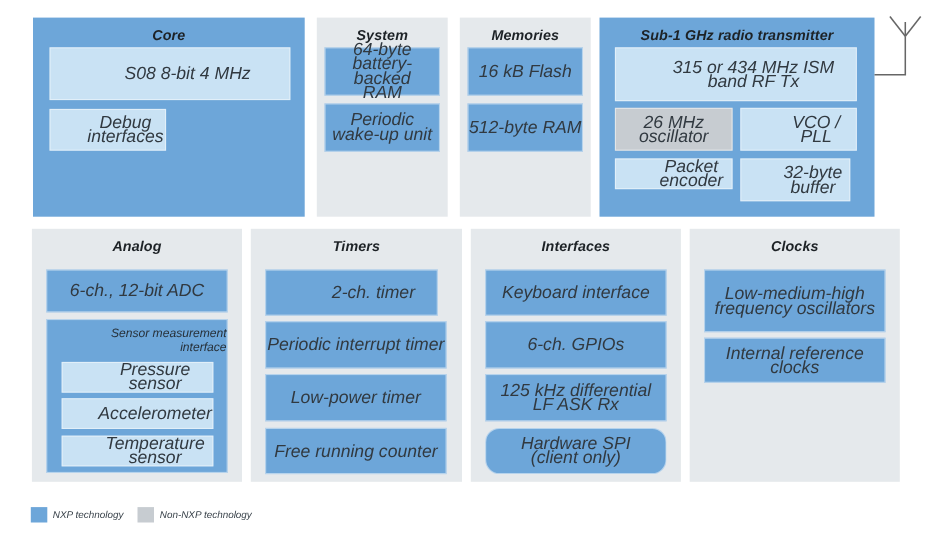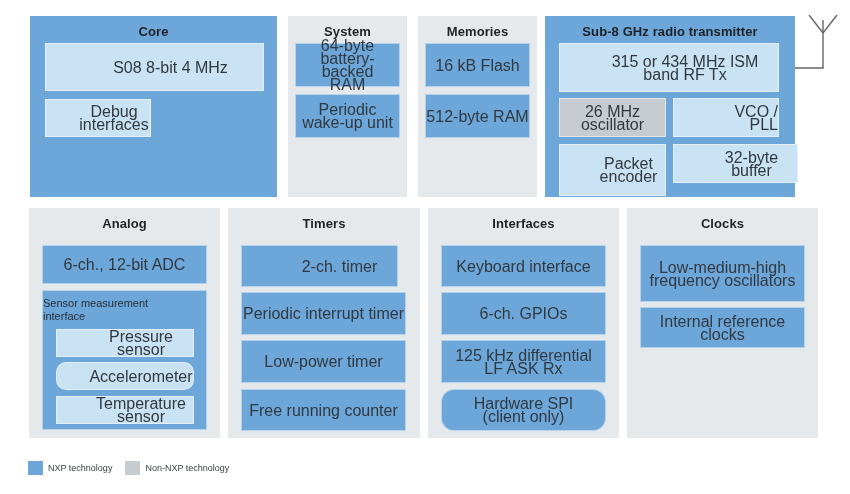--- a/index.html
+++ b/index.html
@@ -1,38 +1,38 @@
 <!DOCTYPE html>
 <html><head>
 <meta charset="utf-8">
 <style>
   html,body{margin:0;padding:0;background:#ffffff;}
   .stage{
     position:relative;width:850px;height:494px;background:#ffffff;
-    font-family:"Liberation Sans",sans-serif;overflow:hidden;
+    font-family:"Liberation Sans",sans-serif;overflow:hidden;font-style:italic;
   }
   .block{position:absolute;box-sizing:border-box;}
   .block.blue{background:#6da6d9;}
   .block.gray{background:#e5e9ec;}
   .block-title{
     position:absolute;left:0;right:0;top:8px;text-align:center;
     font-size:13px;font-weight:bold;color:#1d2226;letter-spacing:.1px;
   }
   .box{
     position:absolute;box-sizing:border-box;display:flex;align-items:center;justify-content:center;
     text-align:center;font-size:16px;line-height:13px;color:#313940;white-space:pre-line;
   }
   .box.light{background:#c9e2f4;border:1px solid rgba(255,255,255,.45);padding-left:32px;}
   .box.mblue{background:#6da6d9;border:1px solid rgba(255,255,255,.5);}
   .box.ngray{background:#c7ccd1;border:1px solid rgba(255,255,255,.5);}
   .container-box{
     position:absolute;box-sizing:border-box;background:#6da6d9;border:1px solid rgba(255,255,255,.5);
   }
   .container-label{
-    position:absolute;left:0;right:0;top:6px;text-align:left;
+    position:absolute;left:0;right:0;top:6px;text-align:right;
     font-size:11px;line-height:13px;color:#27313a;white-space:pre-line;
   }
   .antenna{position:absolute;left:790px;top:8px;}
   .legend{
     position:absolute;left:28px;top:461px;display:flex;align-items:center;
   }
   .legend .swatch{width:15px;height:14px;display:inline-block;flex:none;}
   .legend .swatch.blue{background:#6da6d9;}
   .legend .swatch.gray{background:#c7ccd1;}
   .legend .legend-label{
@@ -60,44 +60,44 @@
 wake-up unit</div>
   </div>
 
   <div class="block gray" style="left:418px;top:16px;width:119px;height:181px;">
     <div class="block-title">Memories</div>
     <div class="box mblue" style="left:7px;top:27px;width:105px;height:44px;">16 kB Flash</div>
     <div class="box mblue" style="left:7px;top:78px;width:105px;height:44px;">512-byte RAM</div>
   </div>
 
   <div class="block blue" style="left:545px;top:16px;width:250px;height:181px;">
-    <div class="block-title">Sub-8 GHz radio transmitter</div>
+    <div class="block-title">Sub-1 GHz radio transmitter</div>
     <div class="box light" style="left:14px;top:27px;width:220px;height:49px;">315 or 434 MHz ISM band RF Tx</div>
     <div class="box ngray" style="left:14px;top:82px;width:107px;height:39px;">26 MHz
 oscillator</div>
-    <div class="box light" style="left:128px;top:82px;width:106px;height:39px;text-align:right;">VCO / PLL</div>
-    <div class="box light" style="left:14px;top:128px;width:107px;height:52px;">Packet encoder</div>
-    <div class="box light" style="left:128px;top:128px;width:125px;height:39px;">32-byte buffer</div>
+    <div class="box light" style="left:128px;top:82px;width:106px;height:39px;">VCO / PLL</div>
+    <div class="box light" style="left:14px;top:128px;width:107px;height:28px;">Packet encoder</div>
+    <div class="box light" style="left:128px;top:128px;width:100px;height:39px;">32-byte buffer</div>
   </div>
 
   <svg class="antenna" width="58" height="70" viewBox="0 0 58 70">
     <polyline points="5,60 33,60 33,25" fill="none" stroke="#666666" stroke-width="1.4"></polyline>
     <line x1="33" y1="25" x2="19" y2="7" stroke="#666666" stroke-width="1.4"></line>
     <line x1="33" y1="25" x2="47" y2="7" stroke="#666666" stroke-width="1.4"></line>
     <line x1="33" y1="25" x2="33" y2="12" stroke="#666666" stroke-width="1.4"></line>
   </svg>
 
   <div class="block gray" style="left:29px;top:208px;width:191px;height:230px;">
     <div class="block-title">Analog</div>
     <div class="box mblue" style="left:13px;top:37px;width:165px;height:39px;">6-ch., 12-bit ADC</div>
     <div class="container-box" style="left:13px;top:82px;width:165px;height:140px;">
       <div class="container-label">Sensor measurement
 interface</div>
       <div class="box light" style="left:13px;top:38px;width:138px;height:28px;">Pressure sensor</div>
-      <div class="box light" style="left:13px;top:71px;width:138px;height:28px;border-radius:10px;">Accelerometer</div>
+      <div class="box light" style="left:13px;top:71px;width:138px;height:28px;">Accelerometer</div>
       <div class="box light" style="left:13px;top:105px;width:138px;height:28px;">Temperature sensor</div>
     </div>
   </div>
 
   <div class="block gray" style="left:228px;top:208px;width:192px;height:230px;">
     <div class="block-title">Timers</div>
     <div class="box mblue" style="left:13px;top:37px;width:157px;height:42px;padding-left:40px;">2-ch. timer</div>
     <div class="box mblue" style="left:13px;top:84px;width:165px;height:43px;">Periodic interrupt timer</div>
     <div class="box mblue" style="left:13px;top:132px;width:165px;height:43px;">Low-power timer</div>
     <div class="box mblue" style="left:13px;top:181px;width:165px;height:42px;">Free running counter</div>

